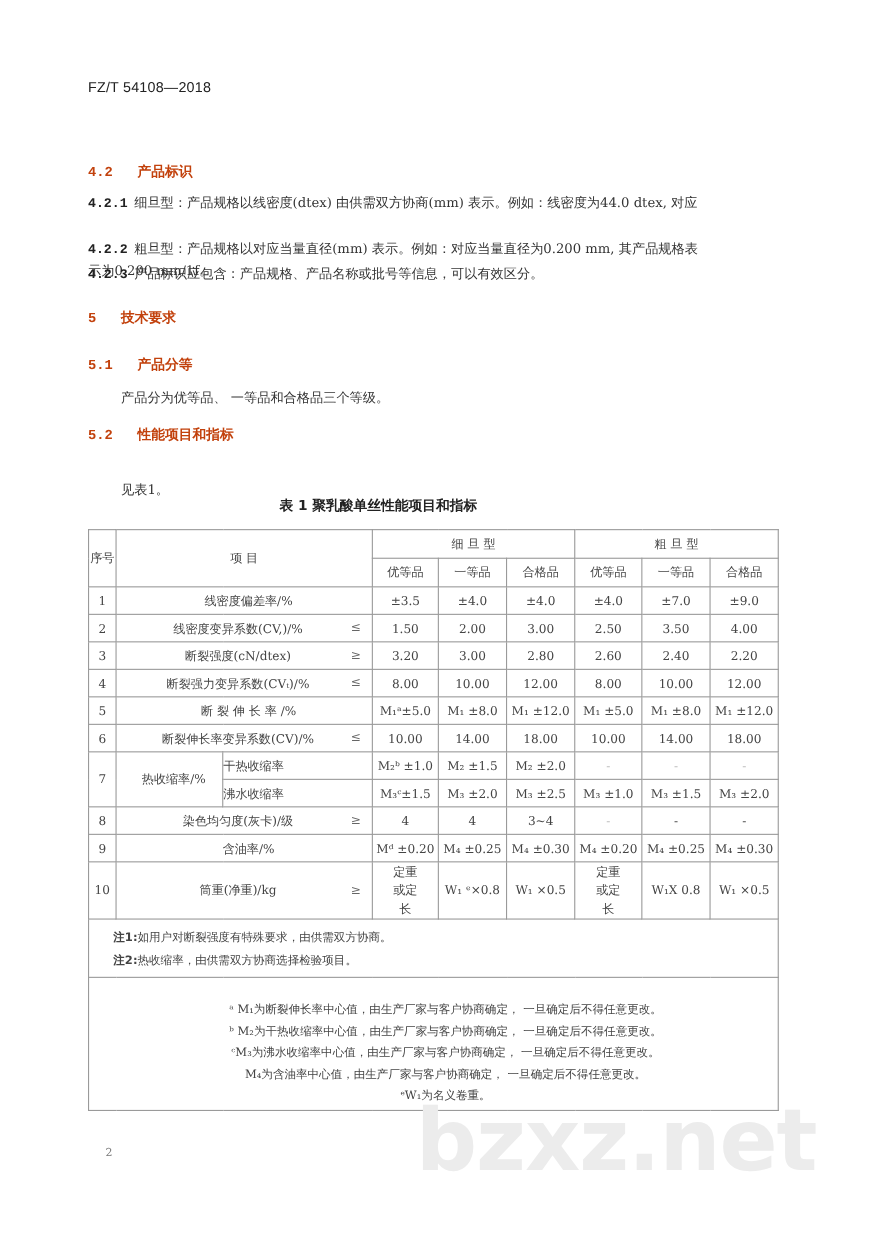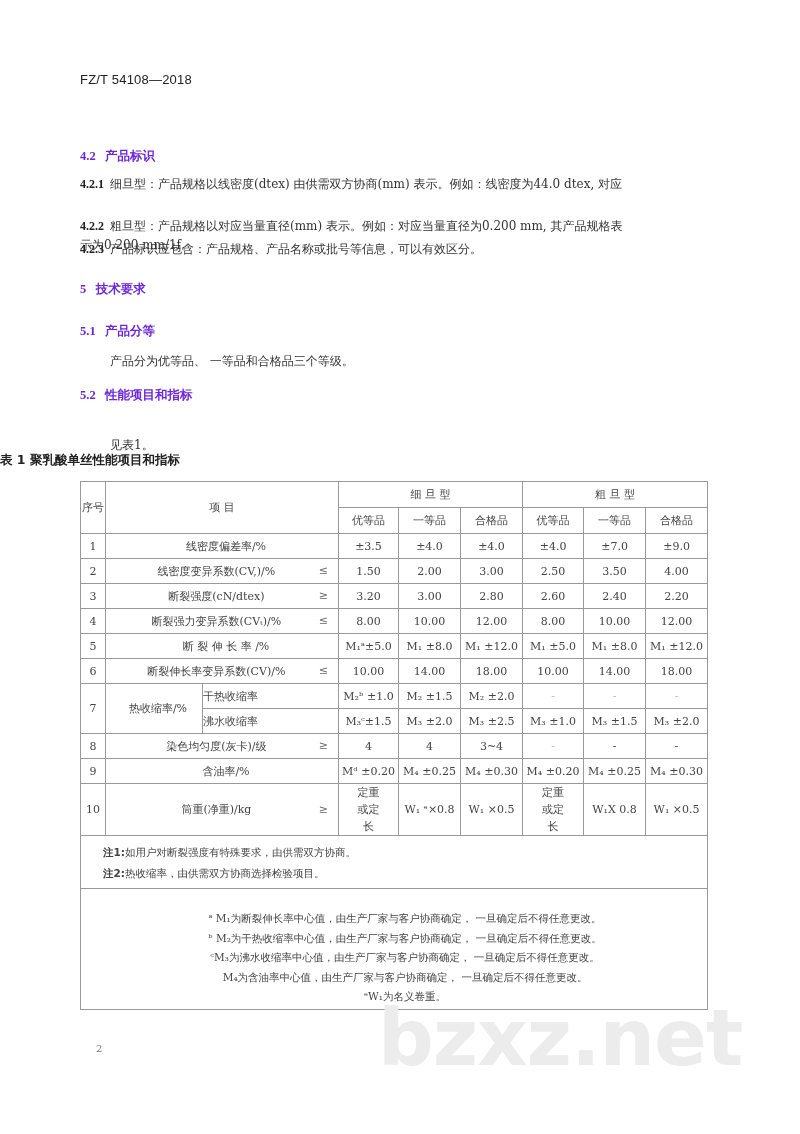--- a/index.html
+++ b/index.html
@@ -1,23 +1,23 @@
 <!DOCTYPE html>
 <html><head>
 <meta charset="utf-8">
 <style>
   html, body { margin: 0; padding: 0; background: #ffffff; }
   body { width: 800px; height: 1134px; position: relative; overflow: hidden;
          font-family: "DejaVu Serif", "Liberation Serif", serif; color: #333; }
   .abs { position: absolute; white-space: nowrap; }
   .std-code { left: 80px; top: 72px; font-family: "Liberation Sans", sans-serif; font-size: 13px; color: #222; letter-spacing: 0.2px; }
-  .h2 { font-family: Liberation Serif, serif; font-weight: bold; font-size: 12.5px; color: #6d28d9; }
+  .h2 { font-family: Liberation Mono, monospace; font-weight: bold; font-size: 12.5px; color: #c2410c; }
   .para { font-size: 12px; color: #333; line-height: 19px; }
-  .para b { font-family: Liberation Serif, serif; font-weight: bold; color: #222; margin-right: 6px; }
-  .caption { left: 0; width: 688px; top: 452px; font-family: "DejaVu Sans", sans-serif; font-weight: bold; font-size: 12.5px; color: #222; }
+  .para b { font-family: Liberation Mono, monospace; font-weight: bold; color: #222; margin-right: 6px; }
+  .caption { left: 0; width: 688px; text-align: center; top: 452px; font-family: "DejaVu Sans", sans-serif; font-weight: bold; font-size: 12.5px; color: #222; }
 
   table.spec { position: absolute; left: 80px; top: 481px; width: 627px; border-collapse: collapse;
                font-size: 11px; color: #444; table-layout: fixed; }
   table.spec td { border: 1px solid #9a9a9a; text-align: center; padding: 0; height: 24px; }
   table.spec td.item { text-align: center; padding-left: 8px; }
   table.spec td.item .cmp { float: right; margin-right: 10px; color: #666; }
   table.spec td.sub { text-align: left; }
   table.spec tr.hdr td { height: 25px; }
   table.spec tr.r10 td { height: 38px; line-height: 17px; }
   table.spec td.notes { text-align: left; padding: 6px 0 4px 22px; font-size: 10.5px; line-height: 21px; height: auto; }

